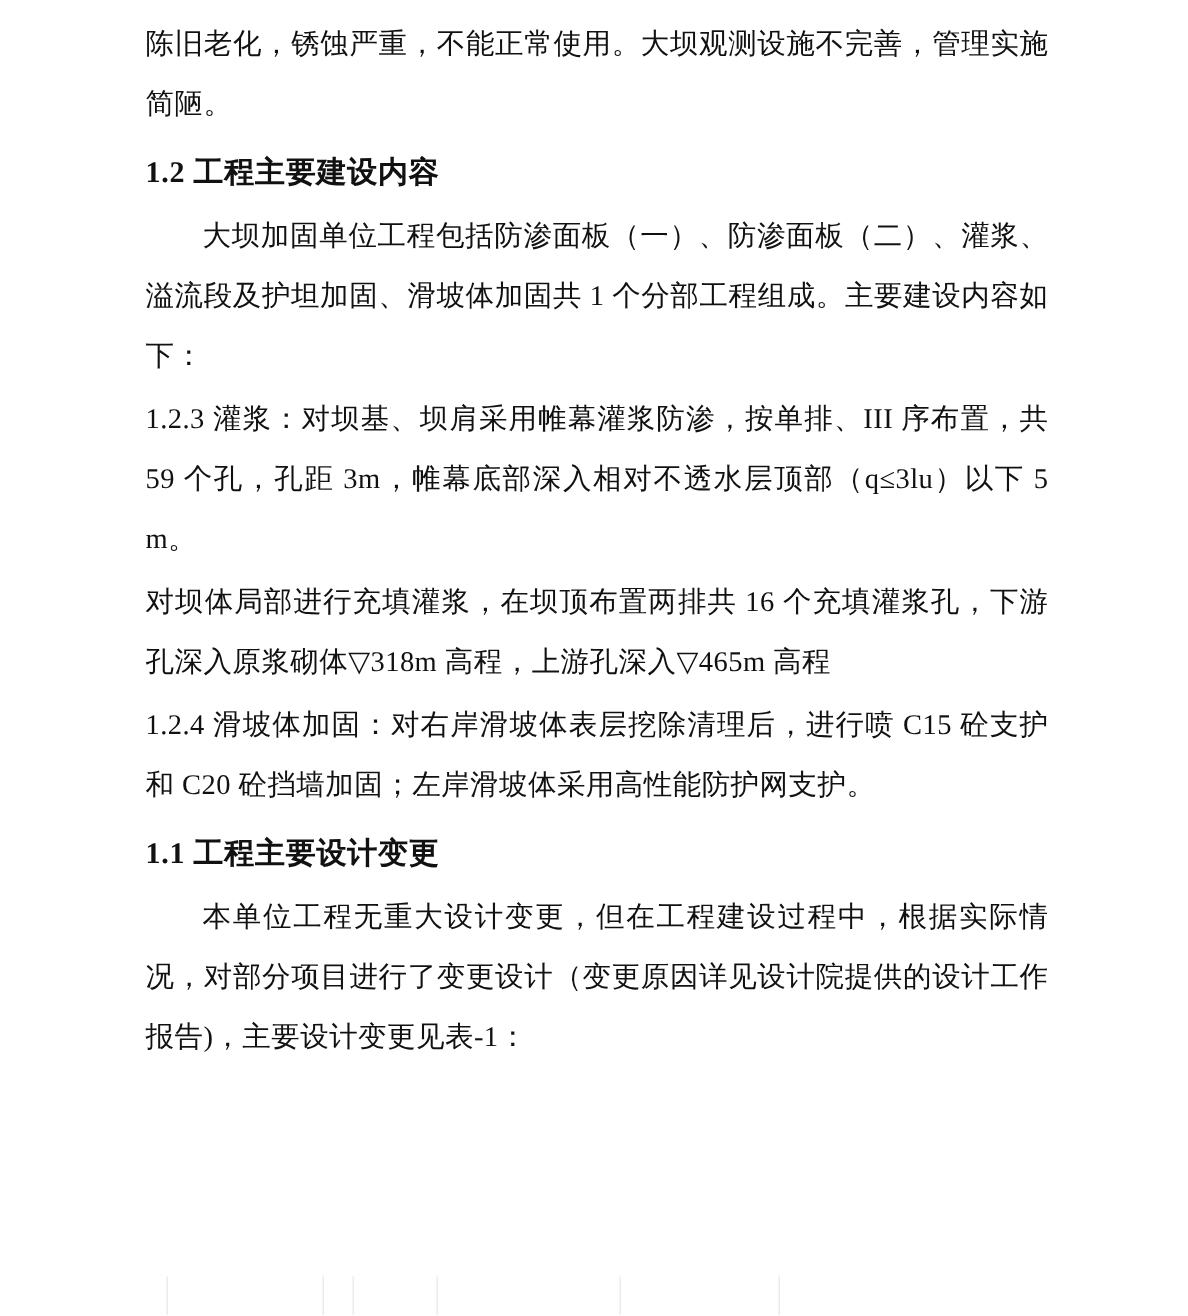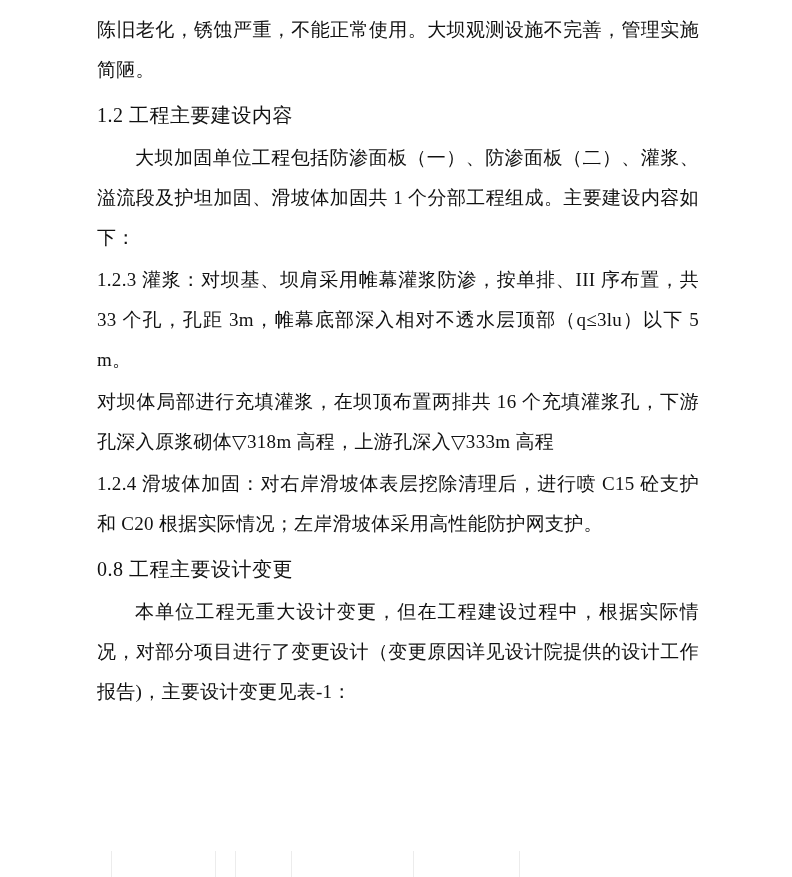--- a/index.html
+++ b/index.html
@@ -32,21 +32,21 @@
     letter-spacing: 0.3px;
     word-break: break-all;
   }
   p.para.indent {
     text-indent: 2em;
   }
   p.heading {
     margin: 5px 0 3px 0;
     font-size: 20px;
     line-height: 40px;
-    font-weight: normal;
+    font-weight: bold;
     text-align: left;
     letter-spacing: 0.5px;
   }
   .table-hint {
     position: absolute;
     left: 0;
     bottom: 0;
     width: 792px;
     height: 26px;
     display: flex;
@@ -60,24 +60,24 @@
   }
 </style>
 </head>
 <body>
 
 <div class="page">
   <div class="content">
     <p class="para">陈旧老化，锈蚀严重，不能正常使用。大坝观测设施不完善，管理实施简陋。</p>
     <p class="heading">1.2 工程主要建设内容</p>
     <p class="para indent">大坝加固单位工程包括防渗面板（一）、防渗面板（二）、灌浆、溢流段及护坦加固、滑坡体加固共 1 个分部工程组成。主要建设内容如下：</p>
-    <p class="para">1.2.3 灌浆：对坝基、坝肩采用帷幕灌浆防渗，按单排、III 序布置，共 33 个孔，孔距 3m，帷幕底部深入相对不透水层顶部（q≤3lu）以下 5m。</p>
-    <p class="para">对坝体局部进行充填灌浆，在坝顶布置两排共 16 个充填灌浆孔，下游孔深入原浆砌体▽318m 高程，上游孔深入▽333m 高程</p>
-    <p class="para">1.2.4 滑坡体加固：对右岸滑坡体表层挖除清理后，进行喷 C15 砼支护和 C20 根据实际情况；左岸滑坡体采用高性能防护网支护。</p>
-    <p class="heading">0.8 工程主要设计变更</p>
+    <p class="para">1.2.3 灌浆：对坝基、坝肩采用帷幕灌浆防渗，按单排、III 序布置，共 59 个孔，孔距 3m，帷幕底部深入相对不透水层顶部（q≤3lu）以下 5m。</p>
+    <p class="para">对坝体局部进行充填灌浆，在坝顶布置两排共 16 个充填灌浆孔，下游孔深入原浆砌体▽318m 高程，上游孔深入▽465m 高程</p>
+    <p class="para">1.2.4 滑坡体加固：对右岸滑坡体表层挖除清理后，进行喷 C15 砼支护和 C20 砼挡墙加固；左岸滑坡体采用高性能防护网支护。</p>
+    <p class="heading">1.1 工程主要设计变更</p>
     <p class="para indent">本单位工程无重大设计变更，但在工程建设过程中，根据实际情况，对部分项目进行了变更设计（变更原因详见设计院提供的设计工作报告)，主要设计变更见表-1：</p>
   </div>
 
   <div class="table-hint">
     <span class="col-line" style="left:111px"></span>
     <span class="col-line" style="left:215px"></span>
     <span class="col-line" style="left:235px"></span>
     <span class="col-line" style="left:291px"></span>
     <span class="col-line" style="left:413px"></span>
     <span class="col-line" style="left:519px"></span>

